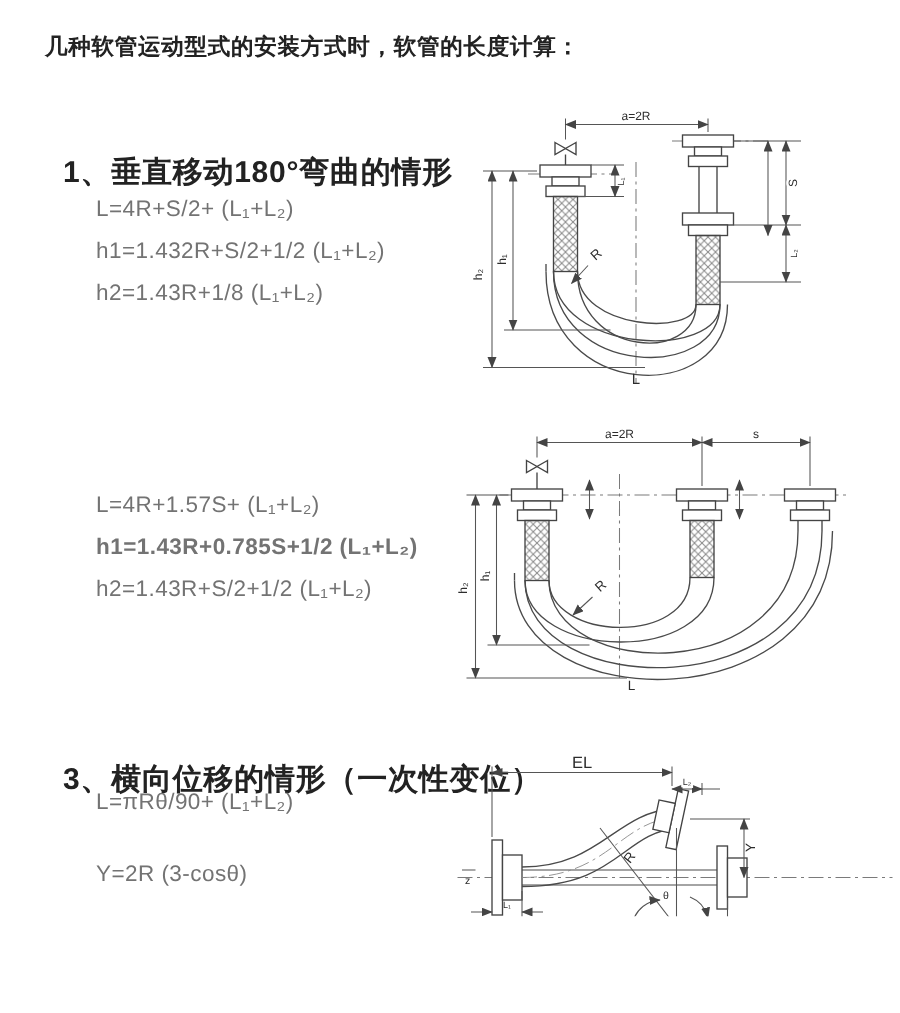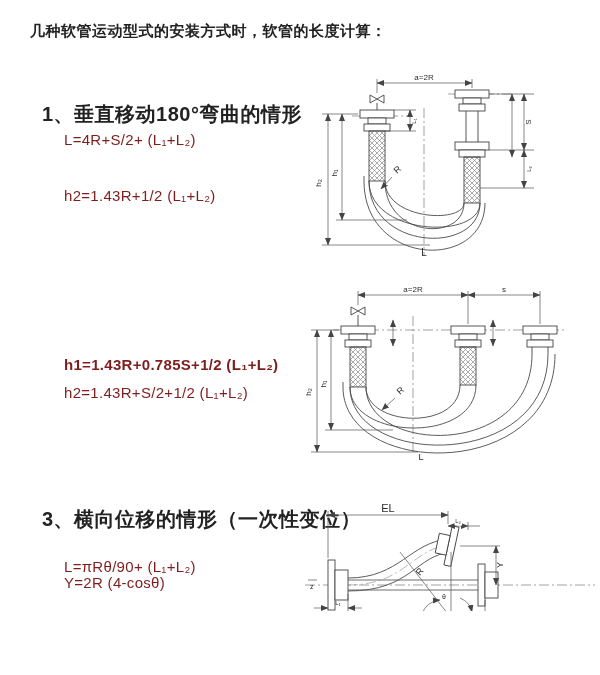--- a/index.html
+++ b/index.html
@@ -2,35 +2,36 @@
 <html><head>
 <meta charset="utf-8">
 <style>
   html,body{margin:0;padding:0;background:#fff;}
   .page{
     position:relative;width:600px;height:611px;background:#ffffff;
     font-family:"Liberation Sans","DejaVu Sans",sans-serif;color:#222;overflow:hidden;
   }
   .title{position:absolute;left:30px;top:22px;font-size:15px;font-weight:700;letter-spacing:.5px;}
   .sec-heading{position:absolute;font-size:20px;font-weight:700;letter-spacing:.5px;}
-  .formula{position:absolute;font-size:15px;font-weight:400;letter-spacing:.3px;color:#7f1d1d;}
+  .formula{position:absolute;font-size:15px;font-weight:400;letter-spacing:.3px;color:#737373;}
   svg{position:absolute;}
   svg text{font-family:"Liberation Sans","DejaVu Sans",sans-serif;fill:#2c2c2c;}
   .halo{paint-order:stroke;stroke:#ffffff;stroke-width:3px;}
 </style>
 </head>
 <body>
 
 <div class="page">
 
   <div class="title">几种软管运动型式的安装方式时，软管的长度计算：</div>
 
   <div class="sec-heading" style="left:42px;top:101px;">1、垂直移动180°弯曲的情形</div>
   <div class="formula" style="left:64px;top:131px;">L=4R+S/2+ (L₁+L₂)</div>
-  <div class="formula" style="left:64px;top:187px;">h2=1.43R+1/2 (L₁+L₂)</div>
+  <div class="formula" style="left:64px;top:159px;">h1=1.432R+S/2+1/2 (L₁+L₂)</div>
+  <div class="formula" style="left:64px;top:187px;">h2=1.43R+1/8 (L₁+L₂)</div>
 
   <svg style="left:312px;top:68px;" width="280" height="192" viewBox="0 0 280 192">
     <defs>
       <marker id="arE1" markerWidth="9" markerHeight="8" refX="7" refY="3" orient="auto" markerUnits="userSpaceOnUse">
         <path d="M0,0 L7.5,3 L0,6 z" fill="#444"></path>
       </marker>
       <marker id="arS1" markerWidth="9" markerHeight="8" refX="7" refY="3" orient="auto-start-reverse" markerUnits="userSpaceOnUse">
         <path d="M0,0 L7.5,3 L0,6 z" fill="#444"></path>
       </marker>
       <pattern id="hatch1" width="5" height="5" patternUnits="userSpaceOnUse">
@@ -118,20 +119,21 @@
       <line x1="212" y1="82" x2="212" y2="120" marker-start="url(#arS1)" marker-end="url(#arE1)"></line>
     </g>
     <text class="halo" x="219" y="101" font-size="6" text-anchor="middle" transform="rotate(-90 219 101)">L₂</text>
 
     <line x1="80" y1="109" x2="69" y2="121" stroke="#555" stroke-width="0.7" marker-end="url(#arE1)"></line>
     <text x="85" y="106" font-size="9" transform="rotate(-42 85 106)">R</text>
 
     <text x="112" y="188" font-size="10" text-anchor="middle">L</text>
   </svg>
 
+  <div class="formula" style="left:64px;top:328px;">L=4R+1.57S+ (L₁+L₂)</div>
   <div class="formula" style="left:64px;top:356px;font-weight:bold;">h1=1.43R+0.785S+1/2 (L₁+L₂)</div>
   <div class="formula" style="left:64px;top:384px;">h2=1.43R+S/2+1/2 (L₁+L₂)</div>
 
   <svg style="left:303px;top:282px;" width="297" height="180" viewBox="0 0 297 180">
     <defs>
       <marker id="arE2" markerWidth="9" markerHeight="8" refX="7" refY="3" orient="auto" markerUnits="userSpaceOnUse">
         <path d="M0,0 L7.5,3 L0,6 z" fill="#444"></path>
       </marker>
       <marker id="arS2" markerWidth="9" markerHeight="8" refX="7" refY="3" orient="auto-start-reverse" markerUnits="userSpaceOnUse">
         <path d="M0,0 L7.5,3 L0,6 z" fill="#444"></path>
@@ -212,22 +214,22 @@
       <line x1="190" y1="38" x2="190" y2="64" marker-start="url(#arS2)" marker-end="url(#arE2)"></line>
     </g>
 
     <line x1="92" y1="116" x2="79" y2="128" stroke="#555" stroke-width="0.7" marker-end="url(#arE2)"></line>
     <text x="97" y="113" font-size="9" transform="rotate(-42 97 113)">R</text>
 
     <text x="118" y="178" font-size="9" text-anchor="middle">L</text>
   </svg>
 
   <div class="sec-heading" style="left:42px;top:506px;">3、横向位移的情形（一次性变位）</div>
-  <div class="formula" style="left:64px;top:558px;text-align:right;">L=πRθ/90+ (L₁+L₂)</div>
-  <div class="formula" style="left:64px;top:574px;">Y=2R (4-cosθ)</div>
+  <div class="formula" style="left:64px;top:526px;text-align:right;">L=πRθ/90+ (L₁+L₂)</div>
+  <div class="formula" style="left:64px;top:574px;">Y=2R (3-cosθ)</div>
 
   <svg style="left:300px;top:500px;" width="300" height="152" viewBox="0 0 300 152">
     <defs>
       <marker id="arE3" markerWidth="9" markerHeight="8" refX="7" refY="3" orient="auto" markerUnits="userSpaceOnUse">
         <path d="M0,0 L7.5,3 L0,6 z" fill="#444"></path>
       </marker>
       <marker id="arS3" markerWidth="9" markerHeight="8" refX="7" refY="3" orient="auto-start-reverse" markerUnits="userSpaceOnUse">
         <path d="M0,0 L7.5,3 L0,6 z" fill="#444"></path>
       </marker>
     </defs>

